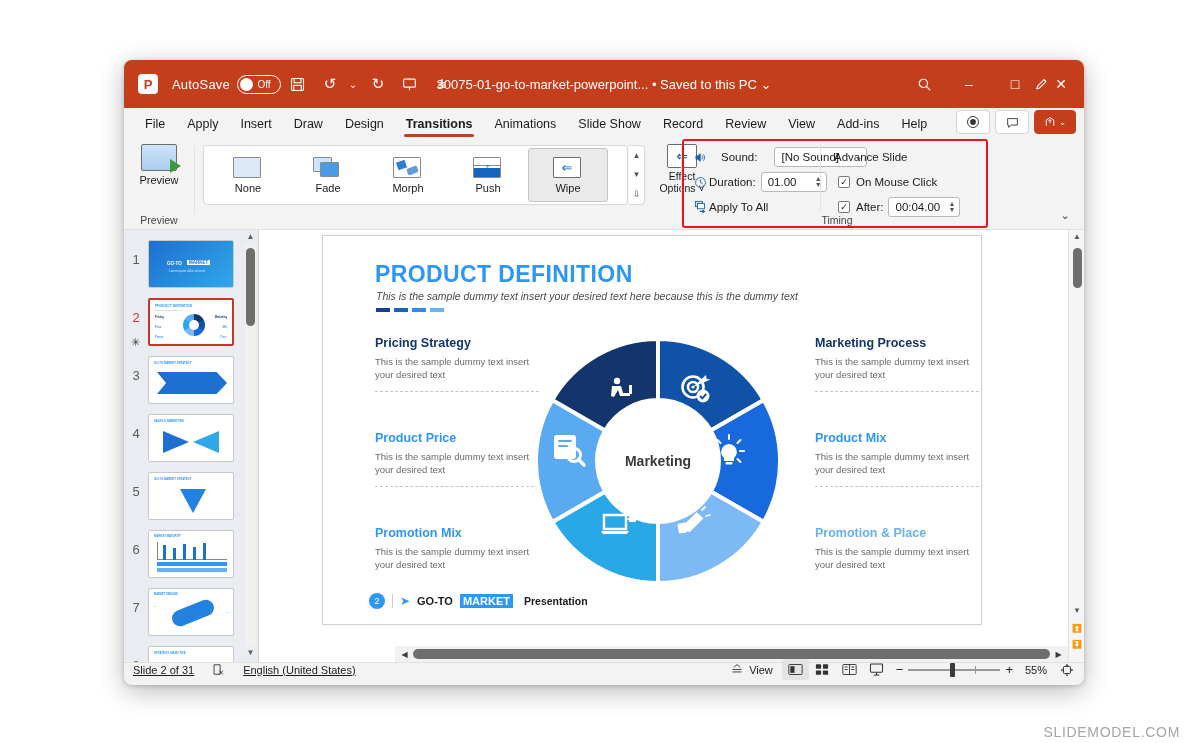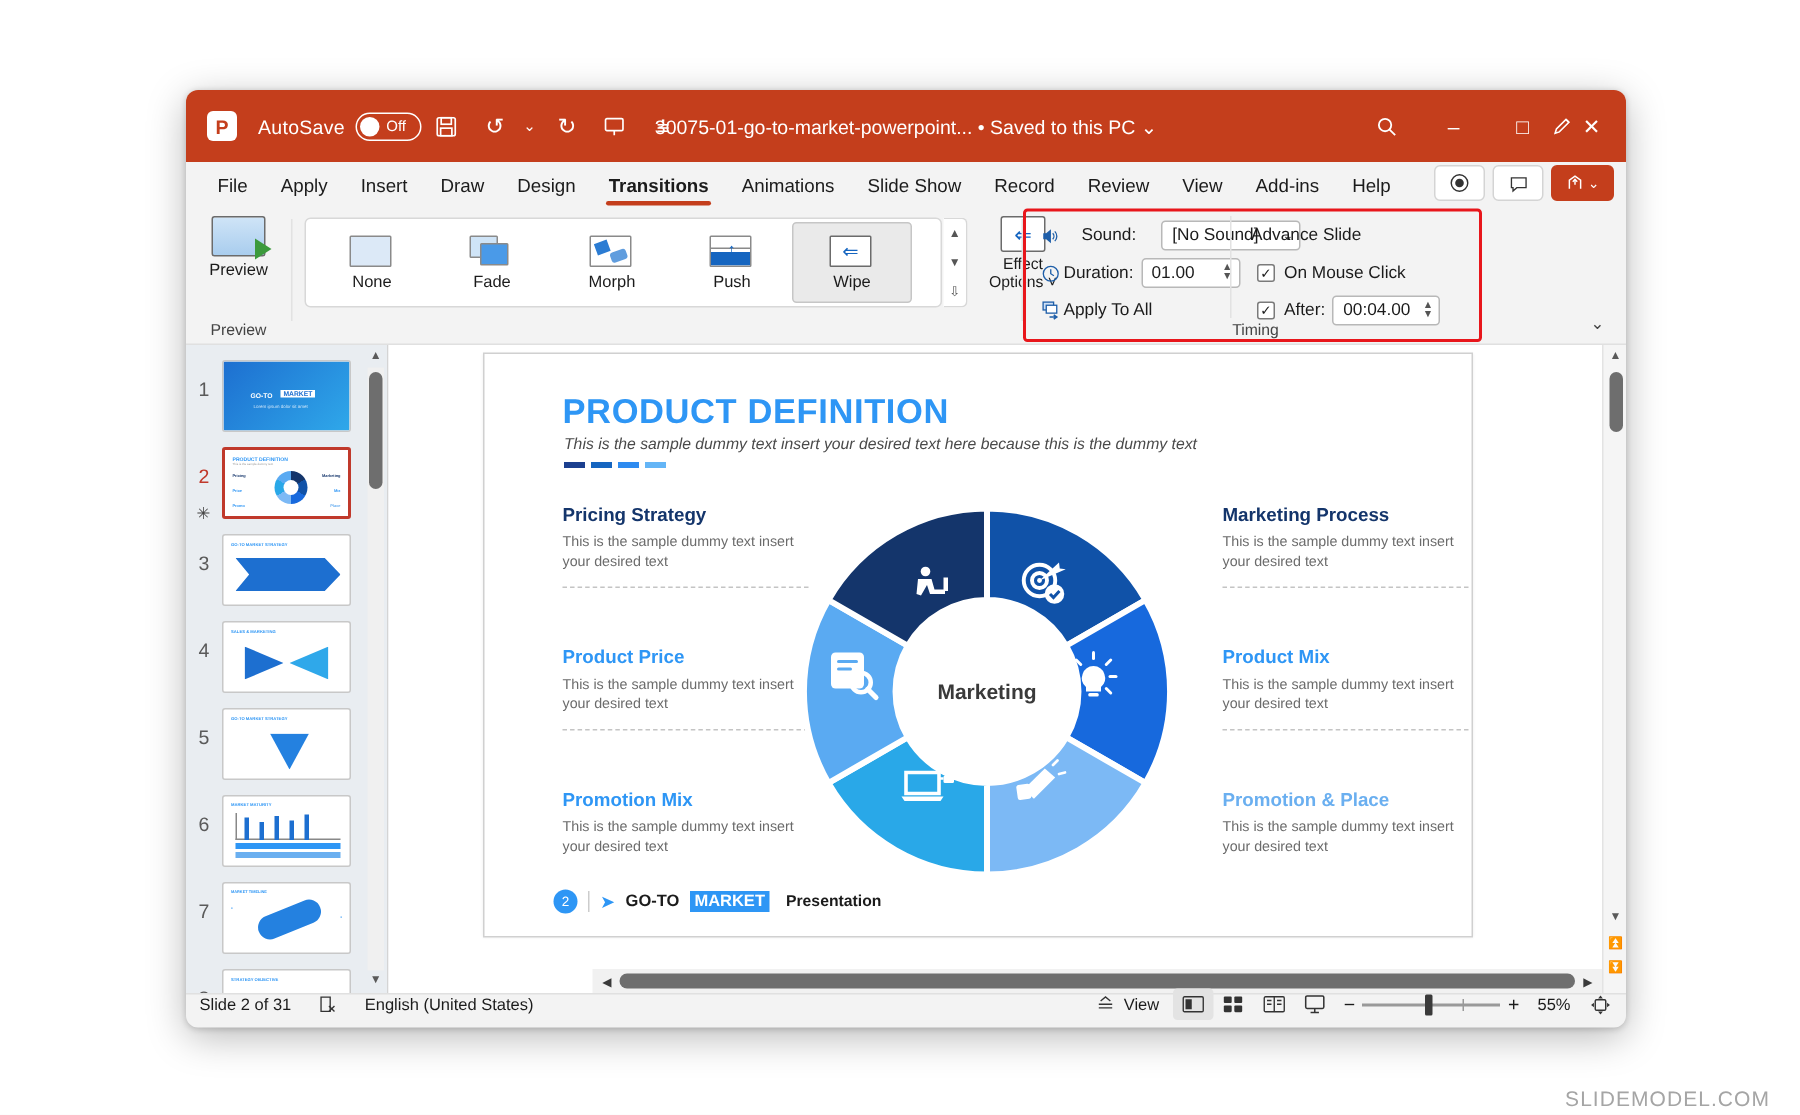--- a/index.html
+++ b/index.html
@@ -247,20 +247,21 @@
   #hscroll { position: absolute; left: 136px; right: 16px; bottom: 0; height: 16px; background: #f1f1f1;
     display: flex; align-items: center; padding: 0 3px; }
   #hscroll .har { width: 13px; text-align: center; font-size: 8px; color: #3a3a3a; }
   #hscroll .hbar { flex: 1; height: 10px; background: #6e6e6e; border-radius: 5px; margin: 0 2px; }
 
   
   #statusbar {
     height: 14px; background: #f3f3f3; border-top: 1px solid #e0e0e0;
     display: flex; align-items: center; font-size: 11px; color: #1b1b1b;
     position: relative;
+    text-decoration: underline;
   }
   .sb-item { display: flex; align-items: center; gap: 5px; padding: 0 9px; height: 25px; }
   .sb-right { position: absolute; right: 4px; display: flex; align-items: center; }
   .viewbtn { width: 27px; height: 21px; display: flex; align-items: center; justify-content: center;
     font-size: 13px; color: #333; border-radius: 3px; }
   .viewbtn.sel { background: #e3e3e3; }
   #zoomslider { display: flex; align-items: center; gap: 5px; margin: 0 6px; }
   #zoomslider .line { width: 92px; height: 2px; background: #999; position: relative; }
   #zoomslider .handle { position: absolute; left: 42px; top: -6px; width: 5px; height: 14px;
     background: #3a3a3a; border-radius: 1px; }

